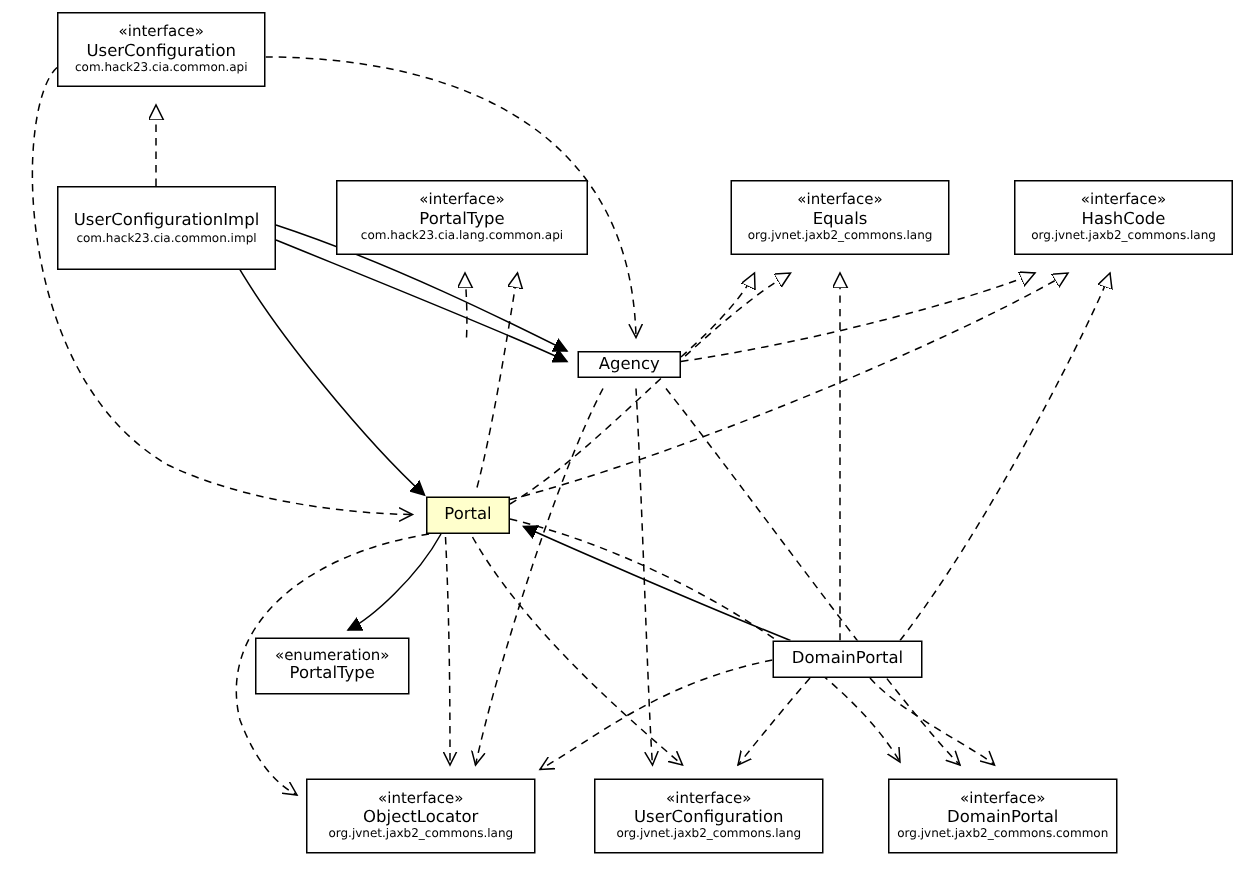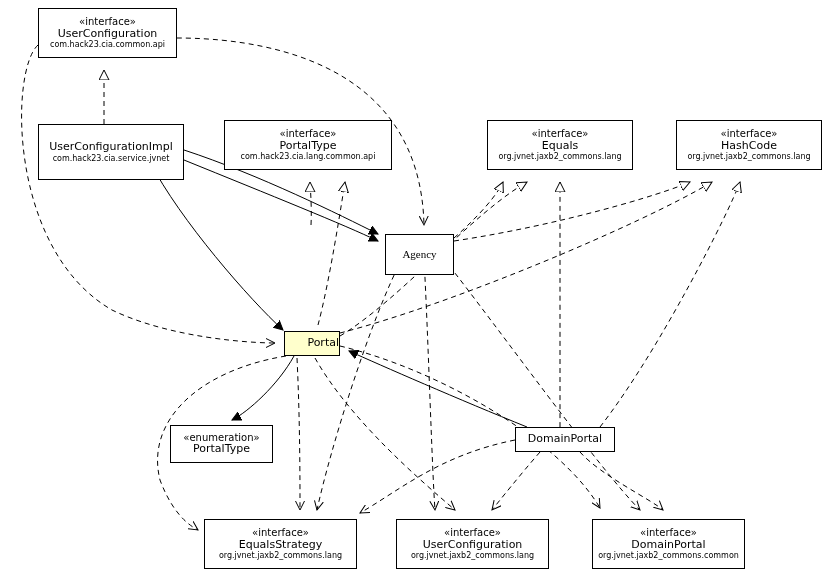--- a/index.html
+++ b/index.html
@@ -129,61 +129,61 @@
   </svg>
 
   <div class="node" style="left:38px; top:8px; width:139px; height:50px;">
     <div class="stereo">«interface»</div>
     <div class="cname">UserConfiguration</div>
     <div class="pkg">com.hack23.cia.common.api</div>
   </div>
 
   <div class="node" style="left:38px; top:124px; width:146px; height:56px;">
     <div class="cname">UserConfigurationImpl</div>
-    <div class="pkg">com.hack23.cia.service.jvnet</div>
+    <div class="pkg">com.hack23.cia.common.impl</div>
   </div>
 
   <div class="node" style="left:224px; top:120px; width:168px; height:50px;">
     <div class="stereo">«interface»</div>
     <div class="cname">PortalType</div>
     <div class="pkg">com.hack23.cia.lang.common.api</div>
   </div>
 
   <div class="node" style="left:487px; top:120px; width:146px; height:50px;">
     <div class="stereo">«interface»</div>
     <div class="cname">Equals</div>
     <div class="pkg">org.jvnet.jaxb2_commons.lang</div>
   </div>
 
   <div class="node" style="left:676px; top:120px; width:146px; height:50px;">
     <div class="stereo">«interface»</div>
     <div class="cname">HashCode</div>
     <div class="pkg">org.jvnet.jaxb2_commons.lang</div>
   </div>
 
-  <div class="node" style="left:385px; top:234px; width:69px; height:41px;font-family:Liberation Serif, serif;">
+  <div class="node" style="left:385px; top:234px; width:69px; height:18px;">
     <div class="cname">Agency</div>
   </div>
 
-  <div class="node highlight" style="left:284px; top:331px; width:56px; height:25px;align-items:flex-end;">
+  <div class="node highlight" style="left:284px; top:331px; width:56px; height:25px;">
     <div class="cname">Portal</div>
   </div>
 
   <div class="node" style="left:515px; top:427px; width:100px; height:25px;">
     <div class="cname">DomainPortal</div>
   </div>
 
   <div class="node" style="left:170px; top:425px; width:103px; height:38px;">
     <div class="stereo">«enumeration»</div>
     <div class="cname">PortalType</div>
   </div>
 
   <div class="node" style="left:204px; top:519px; width:153px; height:50px;">
     <div class="stereo">«interface»</div>
-    <div class="cname">EqualsStrategy</div>
+    <div class="cname">ObjectLocator</div>
     <div class="pkg">org.jvnet.jaxb2_commons.lang</div>
   </div>
 
   <div class="node" style="left:396px; top:519px; width:153px; height:50px;">
     <div class="stereo">«interface»</div>
     <div class="cname">UserConfiguration</div>
     <div class="pkg">org.jvnet.jaxb2_commons.lang</div>
   </div>
 
   <div class="node" style="left:592px; top:519px; width:153px; height:50px;">

